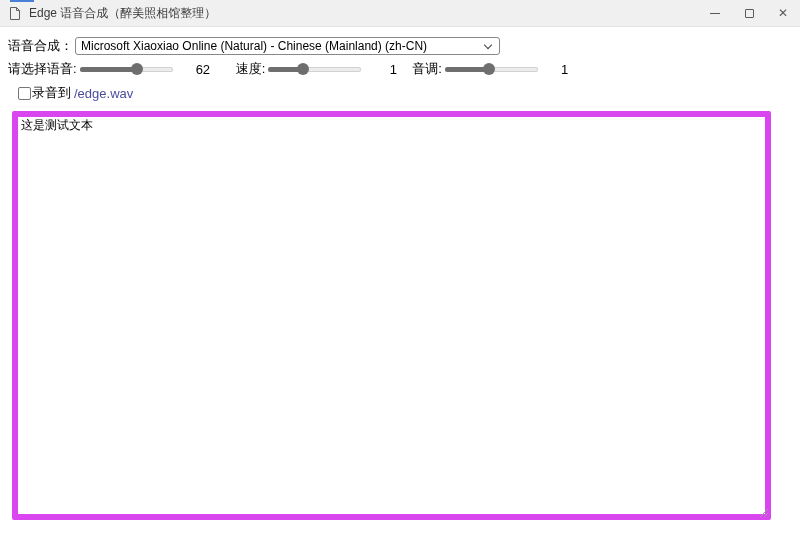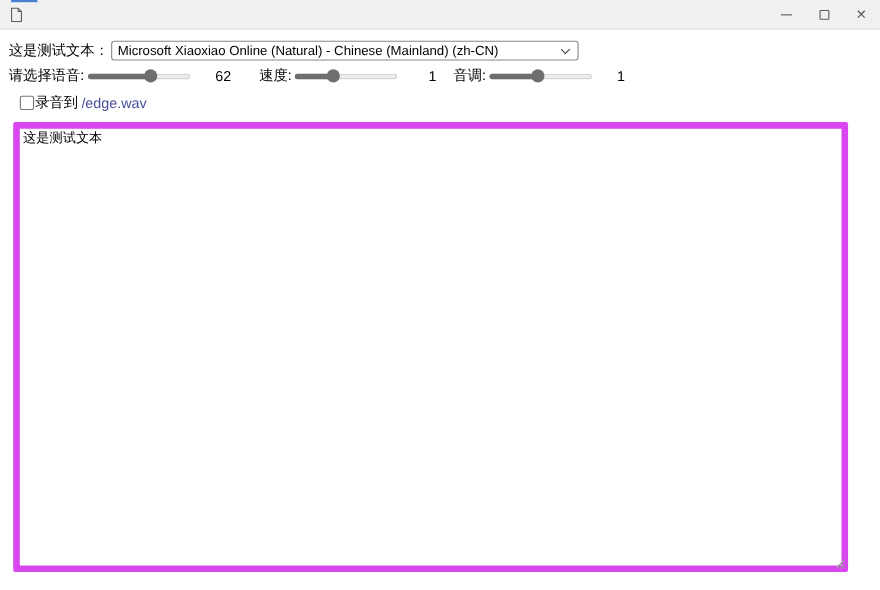--- a/index.html
+++ b/index.html
@@ -91,37 +91,38 @@
 
 <div class="artifact"></div>
 
 <div class="titlebar">
   <span class="doc-icon">
     <svg width="12" height="15" viewBox="0 0 12 15">
       <path d="M1.5 1.5 h6 l3 3 v9 h-9 z" fill="none" stroke="#5f5f5f" stroke-width="1"></path>
       <path d="M7.5 1.5 v3 h3" fill="none" stroke="#5f5f5f" stroke-width="1"></path>
     </svg>
   </span>
+  <span class="title">Edge 语音合成（醉美照相馆整理）</span>
   <div class="controls">
     <button class="ctrl">
       <span class="min-line"></span>
     </button>
     <button class="ctrl">
       <span class="max-box"></span>
     </button>
     <button class="ctrl">
       <span class="close-glyph">✕</span>
     </button>
   </div>
 </div>
 
 <div class="content">
 
   <div class="row-voice">
-    <span class="voice-label">这是测试文本：</span>
+    <span class="voice-label">语音合成：</span>
     <div class="select">
       <span class="select-text">Microsoft Xiaoxiao Online (Natural) - Chinese (Mainland) (zh-CN)</span>
       <span class="chevron"></span>
     </div>
   </div>
 
   <div class="row-sliders">
 
     <div class="slider-group g1">
       <span>请选择语音:</span>

